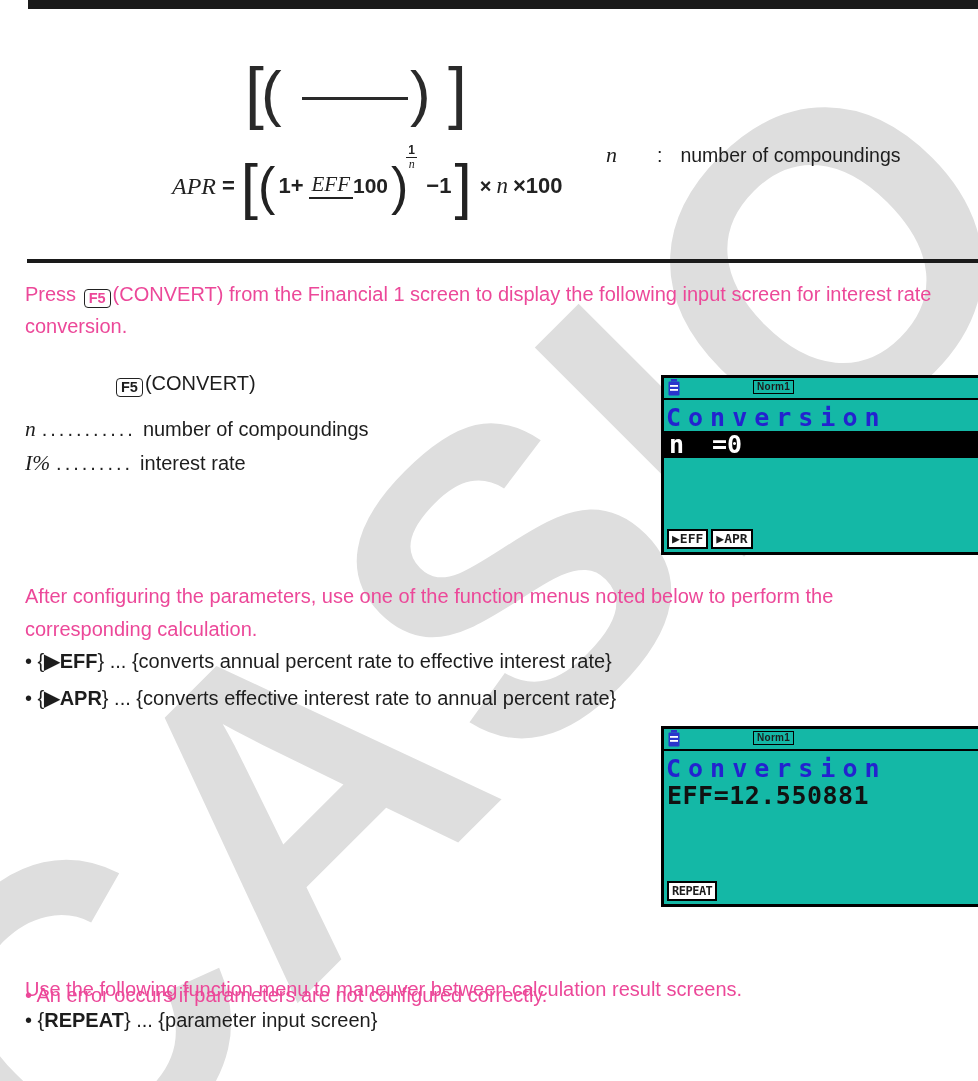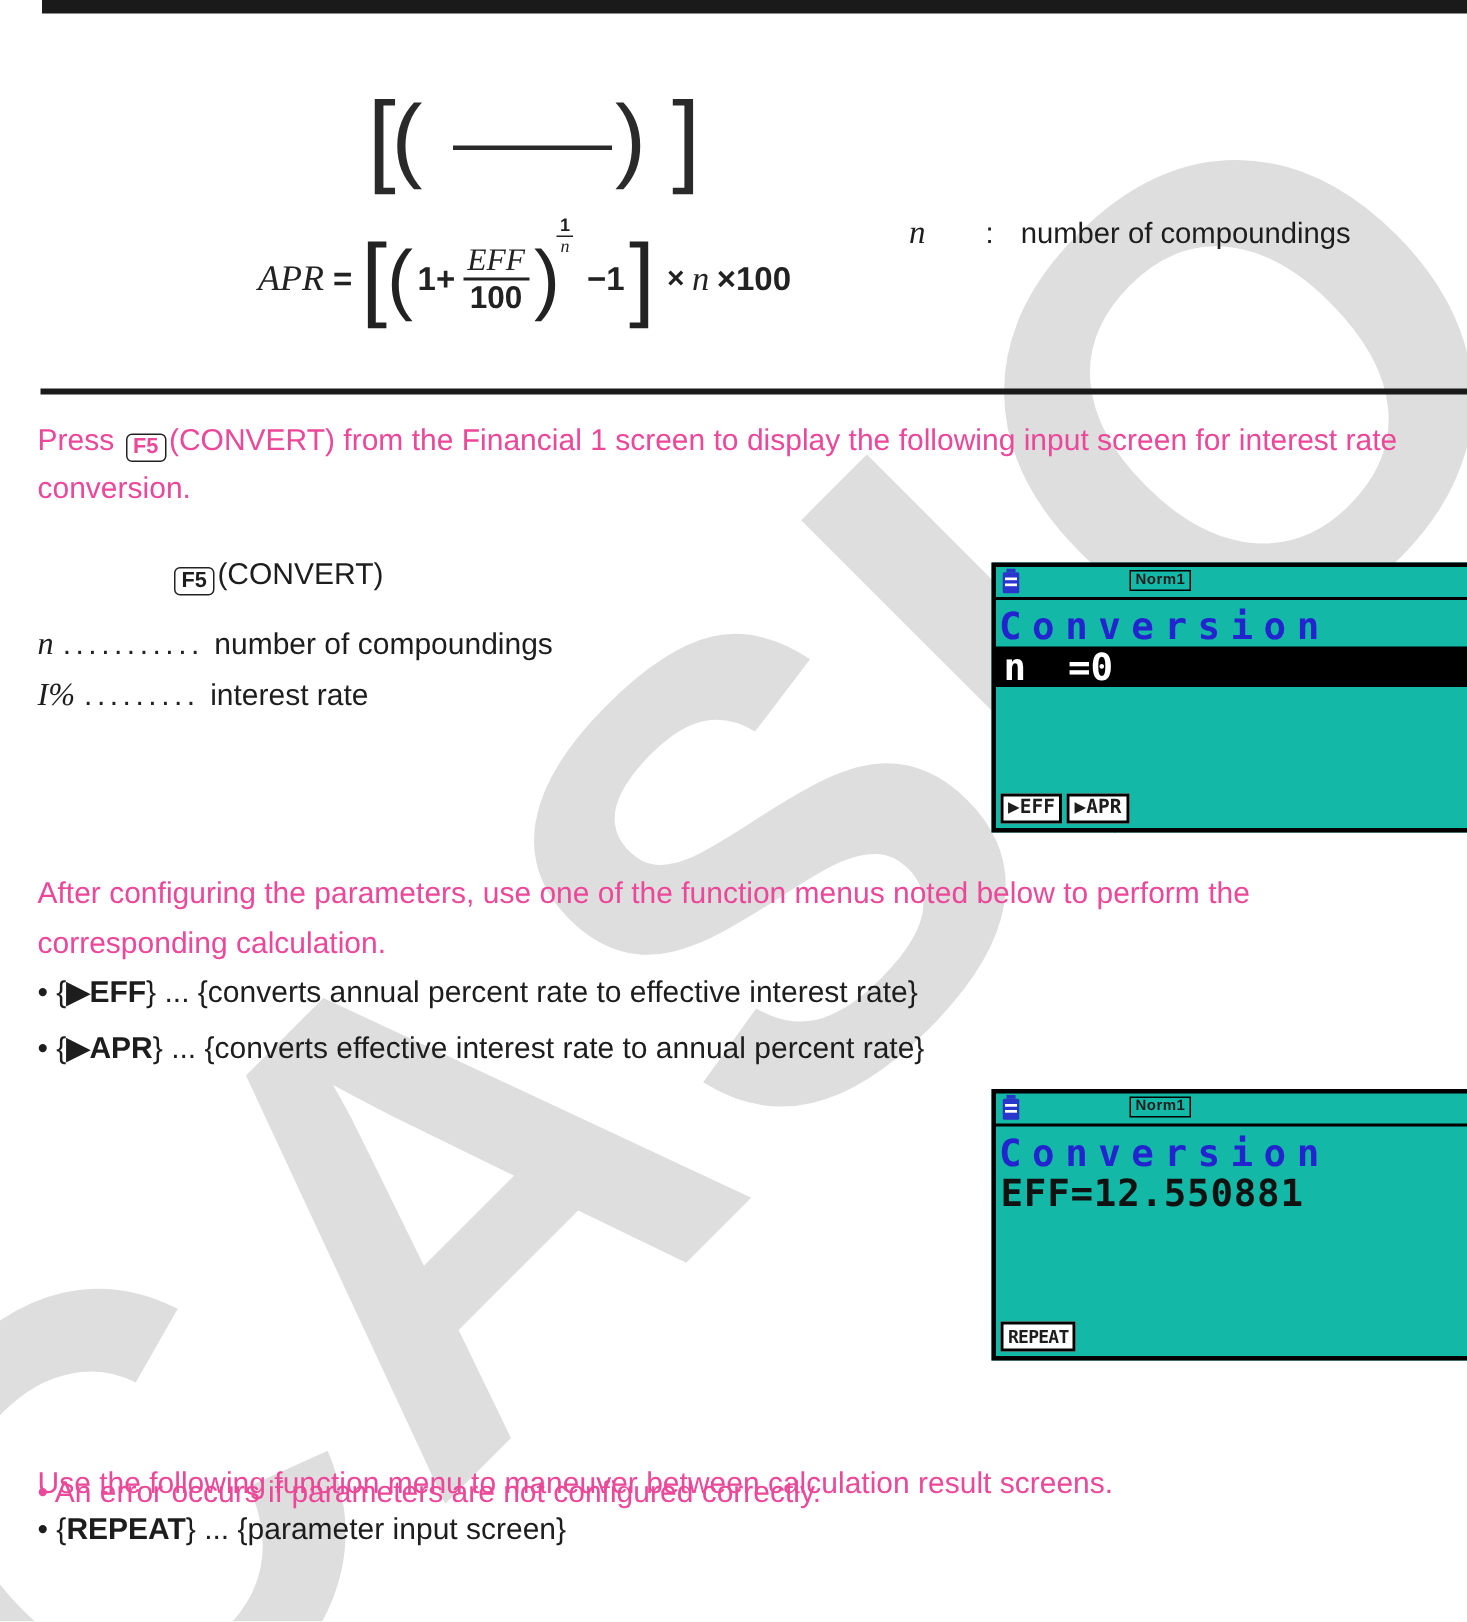--- a/index.html
+++ b/index.html
@@ -25,21 +25,21 @@
   .frag .bar{position:absolute;left:62px;top:41px;width:106px;height:2.5px;background:#2a2a2a;}
 
   
   .formula{left:172px;top:148px;height:76px;display:flex;align-items:center;color:#222;}
   .formula .it{font-family:"Liberation Serif",serif;font-style:italic;}
   .f-lhs{font-size:24px;margin-right:6px;}
   .f-eq{font-size:22px;font-weight:600;margin-right:6px;}
   .f-db{font-size:62px;line-height:1;font-weight:400;}
   .f-p{font-size:52px;line-height:1;font-weight:400;}
   .f-num{font-size:22px;font-weight:600;margin:0 2px 0 3px;}
-  .frac{display:inline-flex;flex-direction:column;align-items:center;margin:0 3px;line-height:1.05;}
+  .frac{display:inline-flex;flex-direction:row;align-items:center;margin:0 3px;line-height:1.05;}
   .frac .top{font-size:21px;padding:0 3px 1px 3px;border-bottom:2px solid #222;}
   .frac .bot{font-size:21px;font-weight:600;padding-top:1px;}
   .p-exp{position:relative;display:inline-block;}
   .exp{position:absolute;top:-16px;left:calc(100% - 2px);display:flex;flex-direction:column;
        align-items:center;font-size:12px;line-height:1.1;color:#222;}
   .exp .e-top{border-bottom:1.5px solid #222;padding:0 2px;font-weight:600;}
   .f-m1{font-size:22px;font-weight:600;margin-left:18px;margin-right:3px;}
   .f-x{font-size:20px;font-weight:600;margin-left:8px;}
   .f-n{font-size:23px;margin:0 5px;}
   .f-x2{font-size:22px;font-weight:600;}

